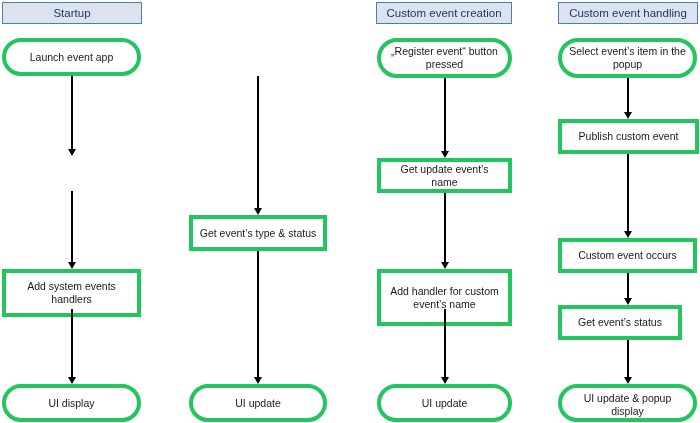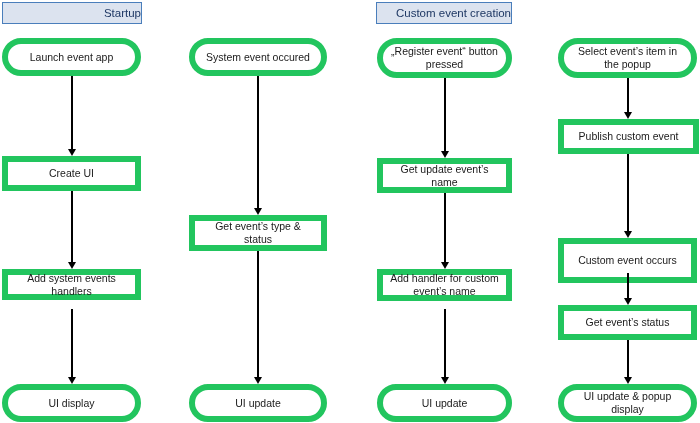--- a/index.html
+++ b/index.html
@@ -19,29 +19,29 @@
     overflow: hidden;
   }
   .col-header {
     position: absolute;
     box-sizing: border-box;
     background: #dce3ef;
     border: 1px solid #4a7ebb;
     color: #1f3864;
     font-size: 11.5px;
     line-height: 20px;
-    text-align: right;
+    text-align: center;
     white-space: nowrap;
     overflow: hidden;
   }
   .node {
     position: absolute;
     box-sizing: border-box;
     background: #ffffff;
-    border: 6px solid #22c55e;
+    border: 4px solid #22c55e;
     color: #1a1a1a;
     font-size: 10.5px;
     display: flex;
     align-items: center;
     justify-content: center;
     text-align: center;
     padding: 0 6px;
     line-height: 13px;
   }
   .node.terminator {
@@ -73,63 +73,58 @@
     border-right: 4px solid transparent;
     border-top: 7px solid #000000;
   }
 </style>
 </head>
 <body>
 
 <div id="canvas">
     <div class="col-header" style="left: 2px; top: 2px; width: 140px; height: 22px;">Startup</div>
     <div class="col-header" style="left: 376px; top: 2px; width: 136px; height: 22px;">Custom event creation</div>
+    <div class="col-header" style="left: 558px; top: 2px; width: 140px; height: 22px;">Custom event handling</div>
     <div class="node terminator" style="left: 2px; top: 38px; width: 139px; height: 38px;">
       <span class="node-label">Launch event app</span>
     </div>
-    <div class="node process" style="left: 2px; top: 156px; width: 139px; height: 35px;">
-      <span class="node-label">Create UI</span>
-    </div>
-    <div class="node process" style="left: 2px; top: 269px; width: 139px; height: 31px;">
+    <div class="node process" style="left: 2px; top: 269px; width: 139px; height: 48px;">
       <span class="node-label">Add system events handlers</span>
     </div>
     <div class="node terminator" style="left: 2px; top: 384px; width: 139px; height: 38px;">
       <span class="node-label">UI display</span>
-    </div>
-    <div class="node terminator" style="left: 189px; top: 38px; width: 138px; height: 38px;">
-      <span class="node-label">System event occured</span>
     </div>
     <div class="node process" style="left: 189px; top: 215px; width: 138px; height: 36px;">
       <span class="node-label">Get event’s type &amp; status</span>
     </div>
     <div class="node terminator" style="left: 189px; top: 384px; width: 138px; height: 38px;">
       <span class="node-label">UI update</span>
     </div>
     <div class="node terminator" style="left: 377px; top: 38px; width: 135px; height: 40px;">
       <span class="node-label">„Register event“ button pressed</span>
     </div>
     <div class="node process" style="left: 377px; top: 158px; width: 135px; height: 35px;">
       <span class="node-label">Get update event’s name</span>
     </div>
-    <div class="node process" style="left: 377px; top: 269px; width: 135px; height: 32px;">
+    <div class="node process" style="left: 377px; top: 269px; width: 135px; height: 57px;">
       <span class="node-label">Add handler for custom event’s name</span>
     </div>
     <div class="node terminator" style="left: 377px; top: 384px; width: 135px; height: 38px;">
       <span class="node-label">UI update</span>
     </div>
     <div class="node terminator" style="left: 558px; top: 38px; width: 139px; height: 40px;">
       <span class="node-label">Select event’s item in the popup</span>
     </div>
     <div class="node process" style="left: 558px; top: 119px; width: 141px; height: 35px;">
       <span class="node-label">Publish custom event</span>
     </div>
-    <div class="node process" style="left: 558px; top: 238px; width: 139px; height: 45px;">
+    <div class="node process" style="left: 558px; top: 238px; width: 139px; height: 35px;">
       <span class="node-label">Custom event occurs</span>
     </div>
-    <div class="node process" style="left: 558px; top: 305px; width: 139px; height: 35px;">
+    <div class="node process" style="left: 558px; top: 305px; width: 124px; height: 35px;">
       <span class="node-label">Get event’s status</span>
     </div>
     <div class="node terminator" style="left: 558px; top: 384px; width: 139px; height: 38px; align-items: flex-end;">
       <span class="node-label">UI update &amp; popup display</span>
     </div>
     <div class="connector" style="left: 71px; top: 76px; width: 2px; height: 80px;">
       <div class="connector-line" style="height: 74px;"></div>
       <div class="connector-head" style="top: 73px;"></div>
     </div>
     <div class="connector" style="left: 71px; top: 191px; width: 2px; height: 78px;">

